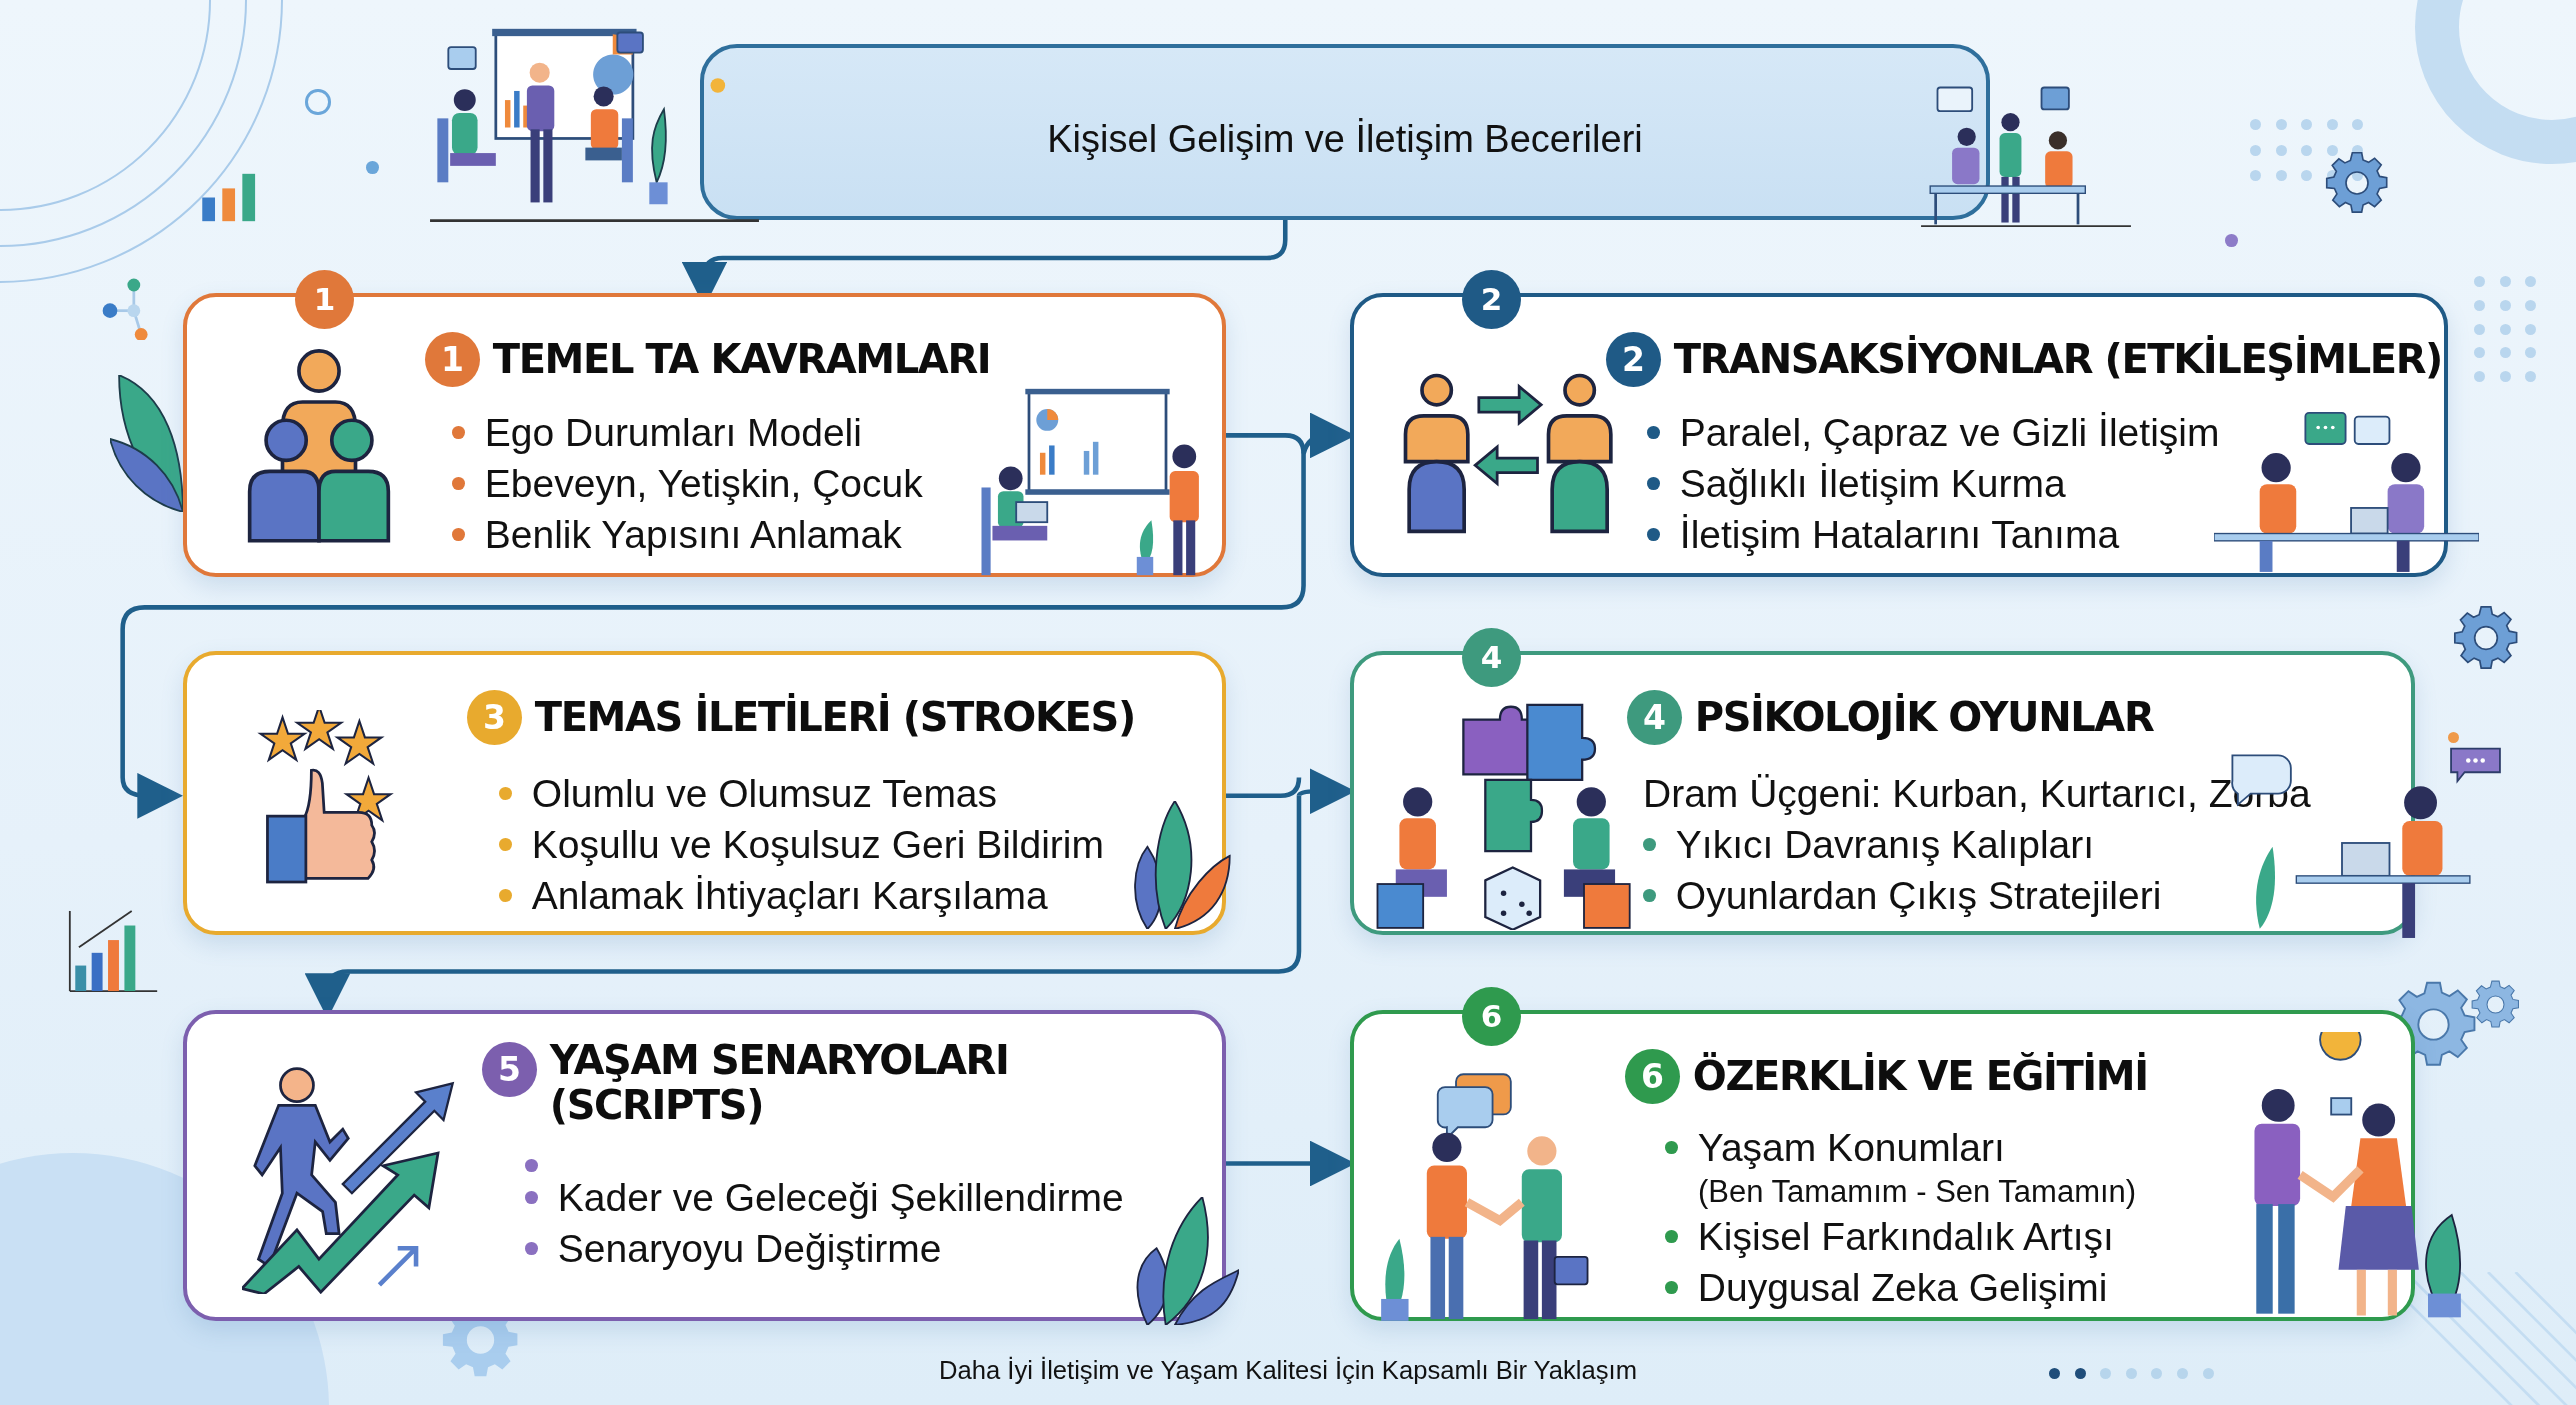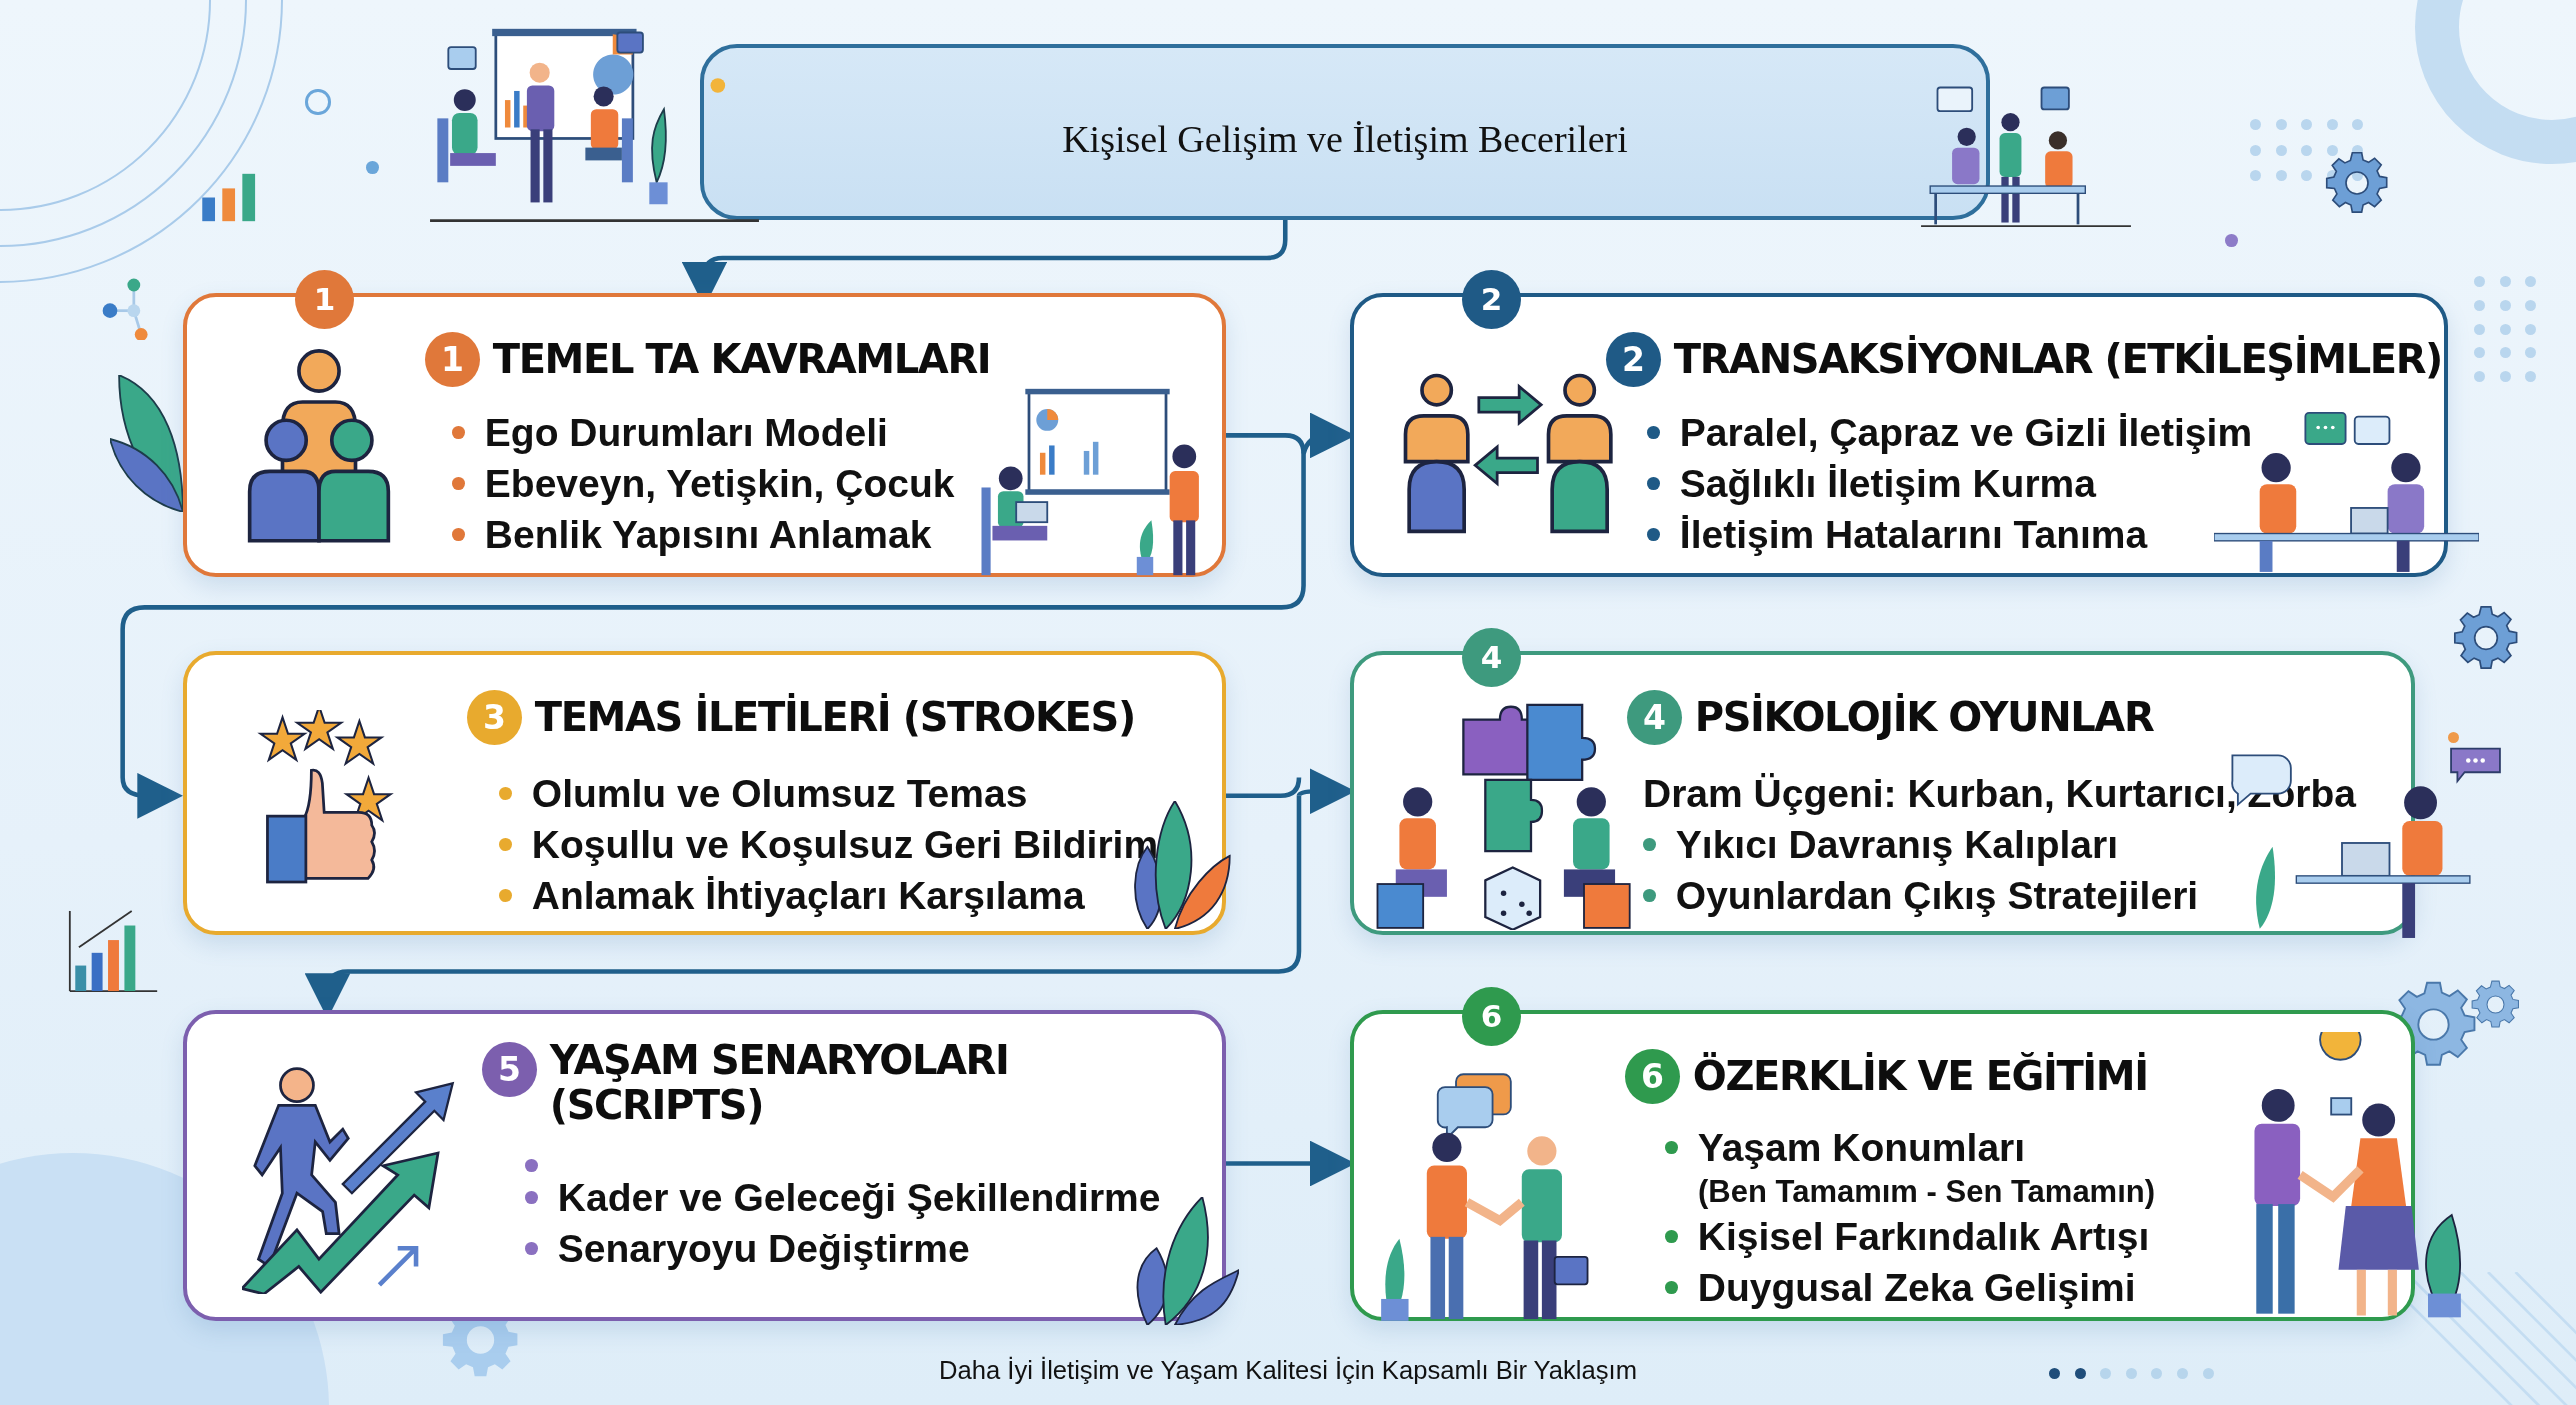--- a/index.html
+++ b/index.html
@@ -22,21 +22,21 @@
     position: absolute; left: 700px; top: 44px; width: 1290px; height: 176px;
     background: linear-gradient(180deg, #d6e8f7, #c9e0f3);
     border: 4.6px solid #2f6f9c; border-radius: 37px;
     display: flex; flex-direction: column; align-items: center; justify-content: center;
   }
   .header-title {
     font-family: "DejaVu Sans", sans-serif; font-weight: bold;
     font-size: 55px; letter-spacing: -0.9px; color: #0d0d0d; line-height: 1.1;
   }
   .header-subtitle {
-    font-family: Liberation Serif, serif; font-size: 38px; color: #111; margin-top: 14px;
+    font-family: Liberation Sans, sans-serif; font-size: 38px; color: #111; margin-top: 14px;
   }
 
   
   .card {
     position: absolute; background: #fff; border-radius: 33px;
     border: 4.6px solid; box-shadow: 0 9.1px 22px rgba(80,130,180,0.18);
   }
   .step-pill {
     position: absolute; top: -27.4px; width: 59px; height: 59px; border-radius: 50%;
     color: #fff; font-family: "DejaVu Sans", sans-serif; font-weight: bold; font-size: 31px;
@@ -48,21 +48,21 @@
     font-family: "DejaVu Sans", sans-serif; font-weight: bold; font-size: 33px;
     display: flex; align-items: center; justify-content: center;
   }
   .card-title {
     font-family: "DejaVu Sans", sans-serif; font-weight: bold; font-size: 40px;
     letter-spacing: -1.4px; color: #0d0d0d; line-height: 1.12;
   }
   .bullets { position: absolute; list-style: none; }
   .bullets li {
     font-family: "Liberation Sans", sans-serif; font-size: 39px; color: #111;
-    line-height: 51px; display: flex; align-items: center; white-space: nowrap; font-weight: bold;
+    line-height: 51px; display: flex; align-items: center; white-space: nowrap;
   }
   .bullets li .b { width: 12.8px; height: 12.8px; border-radius: 50%; margin-right: 20px; flex: none; }
   .bullets li.plain .b { visibility: hidden; }
   .bullets li.note { font-size: 31px; line-height: 38px; padding-left: 33px; }
 
   .illus { position: absolute; }
   .footer {
     position: absolute; left: 0; width: 100%; top: 1356px; text-align: center;
     font-family: "Liberation Sans", sans-serif; font-size: 25.6px; color: #111;
   }

